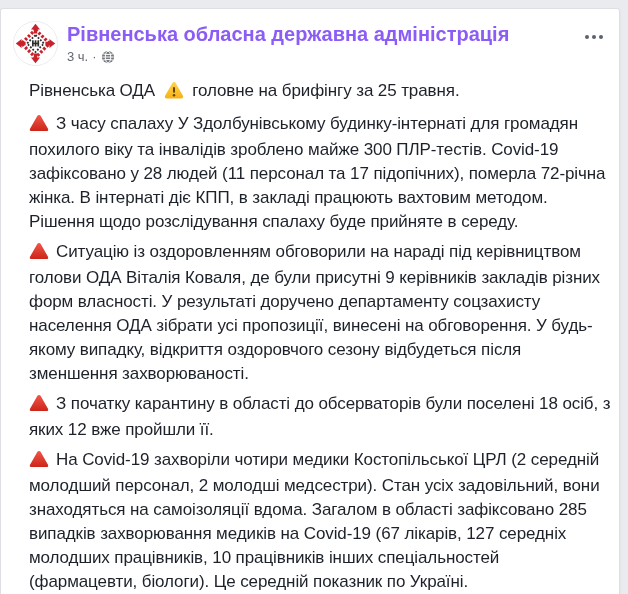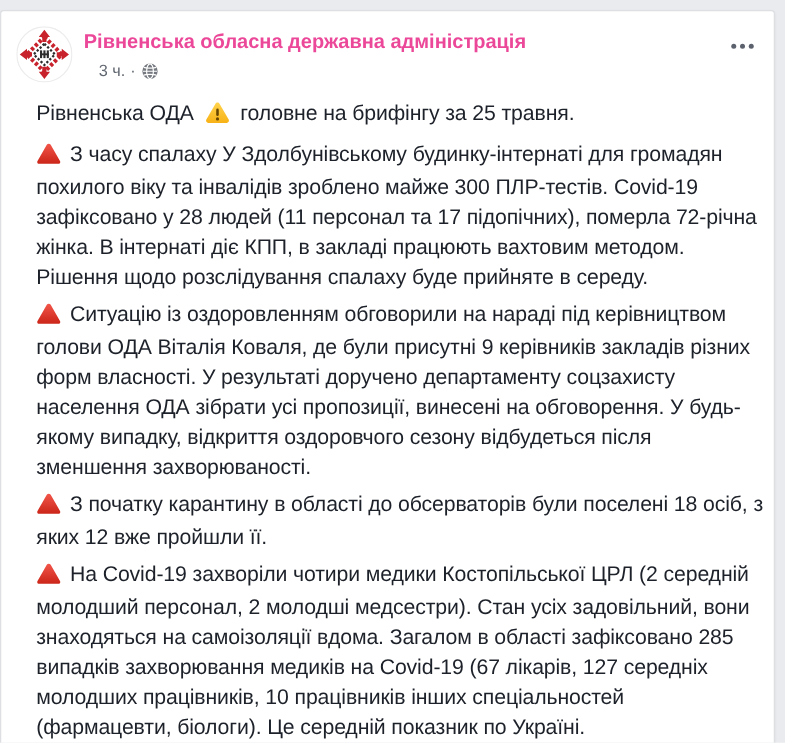--- a/index.html
+++ b/index.html
@@ -36,37 +36,37 @@
     display: block;
     width: 45px;
     height: 45px;
     flex: 0 0 auto;
     border-radius: 50%;
     cursor: pointer;
   }
   .header-text { margin-left: 9px; padding-top: 2px; }
   .page-name {
     display: block;
-    color: #ec4899;
-    font-size: 16px;
+    color: #8b5cf6;
+    font-size: 20px;
     font-weight: 700;
     line-height: 22px;
     text-decoration: none;
     cursor: pointer;
   }
   .meta {
     display: flex;
     align-items: center;
     gap: 4px;
     margin-top: 4px;
     color: #616770;
     font-size: 13px;
     line-height: 15px;
   }
-  .meta .timestamp { cursor: pointer; margin-left: 12px; }
+  .meta .timestamp { cursor: pointer; }
   .meta .sep { color: #616770; }
   .globe-wrap { display: inline-flex; align-items: center; }
 
   .more-btn {
     position: absolute;
     top: 20px;
     right: 12px;
     display: flex;
     gap: 3px;
     padding: 6px 4px;

